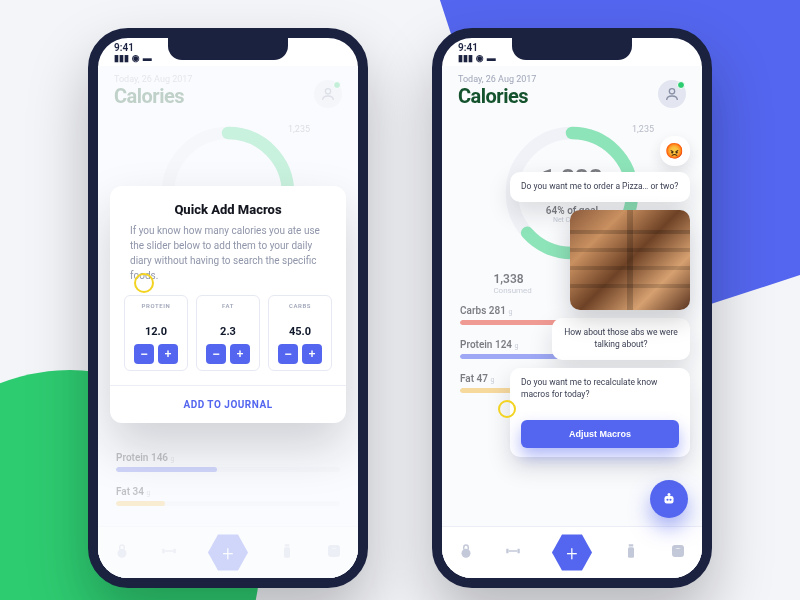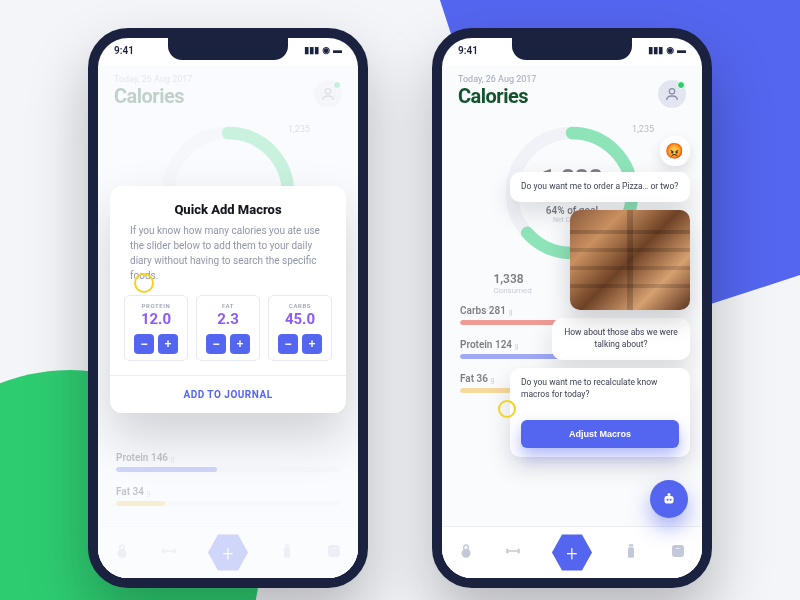--- a/index.html
+++ b/index.html
@@ -27,22 +27,22 @@
     position: relative; overflow: hidden;
     box-shadow: 0 30px 60px rgba(0,0,0,0.25);
   }
   .notch {
     position:absolute; top:0; left:50%; transform:translateX(-50%);
     width: 120px; height: 22px; background:#1b2240;
     border-radius: 0 0 14px 14px; z-index:50;
   }
   .status-bar {
     position:absolute; top:4px; left:0; right:0; height:16px;
-    display:flex; justify-content:space-between; align-items:center;
-    padding: 0 16px; font-size:10px; font-weight:600; color:#1b2240; z-index:40;
+    display:flex; justify-content:space-between; align-items:flex-start;
+    padding: 0 16px; font-size:10px; font-weight:600; color:#1b2240; z-index:40;flex-direction:column;
   }
   .status-icons { display:flex; gap:3px; align-items:center; }
   .status-icons span { font-size:9px; }
   .screen { position:absolute; top:28px; left:0; right:0; bottom:0; background:#fafbfd; }
   .header { padding: 8px 16px 4px 16px; display:flex; justify-content:space-between; align-items:flex-end; }
   .header-date { font-size:9px; color:#a0a6b8; }
   .header-title { font-size:20px; font-weight:700; color:#14532d; letter-spacing:-0.5px; }
   .avatar {
     width:28px; height:28px; border-radius:50%; background:#e3e6f0;
     border:2px solid #e3e6f0; position:relative;
@@ -96,21 +96,21 @@
     padding:16px 14px 0 14px;
   }
   .modal h3 { font-size:13px; font-weight:800; text-align:center; color:#14161f; }
   .modal p { font-size:10px; color:#9096aa; text-align:left; line-height:1.5; margin:6px 6px 12px 6px; }
   .macro-row { display:flex; gap:8px; }
   .macro {
     flex:1; border:1px solid #e6e9f2; border-radius:6px; padding:6px 6px 6px 6px;
     text-align:center;
   }
   .macro .lab { font-size:6px; letter-spacing:0.6px; color:#a0a6b8; font-weight:600; }
-  .macro .val { font-size:15px; font-weight:700; color:#8b5cf6; margin:1px 0 6px 0; }
+  .macro .val { font-size:11px; font-weight:700; color:#0f172a; margin:16px 0 6px 0; }
   .step { display:flex; gap:4px; justify-content:center; }
   .step button {
     width:20px; height:20px; border:none; background:#5466ef; color:#fff;
     border-radius:4px; font-size:12px; font-weight:700; line-height:1; cursor:pointer;
   }
   .modal-action {
     margin:14px -14px 0 -14px; border-top:1px solid #eceef5;
     text-align:center; padding:13px 0; font-size:10px; font-weight:700;
     letter-spacing:0.5px; color:#5466ef; cursor:pointer;
   }
@@ -323,21 +323,21 @@
                 <div class="bar-fill" style="width:95%;background:#e74c3c;"></div>
               </div>
           </div>
           <div class="bar-item">
             <div class="bar-label"><span>Protein 124</span> <span class="g">g</span></div>
             <div class="bar-track">
                 <div class="bar-fill" style="width:48%;background:#5466ef;"></div>
               </div>
           </div>
           <div class="bar-item">
-            <div class="bar-label"><span>Fat 36</span> <span class="g">g</span></div>
+            <div class="bar-label"><span>Fat 47</span> <span class="g">g</span></div>
             <div class="bar-track">
                 <div class="bar-fill" style="width:24%;background:#f4be4f;"></div>
               </div>
           </div>
         </div>
       </div>
 
       <div class="chat">
         <div class="emoji-bubble">😡</div>
         <div class="bubble">Do you want me to order a Pizza… or two?</div>

